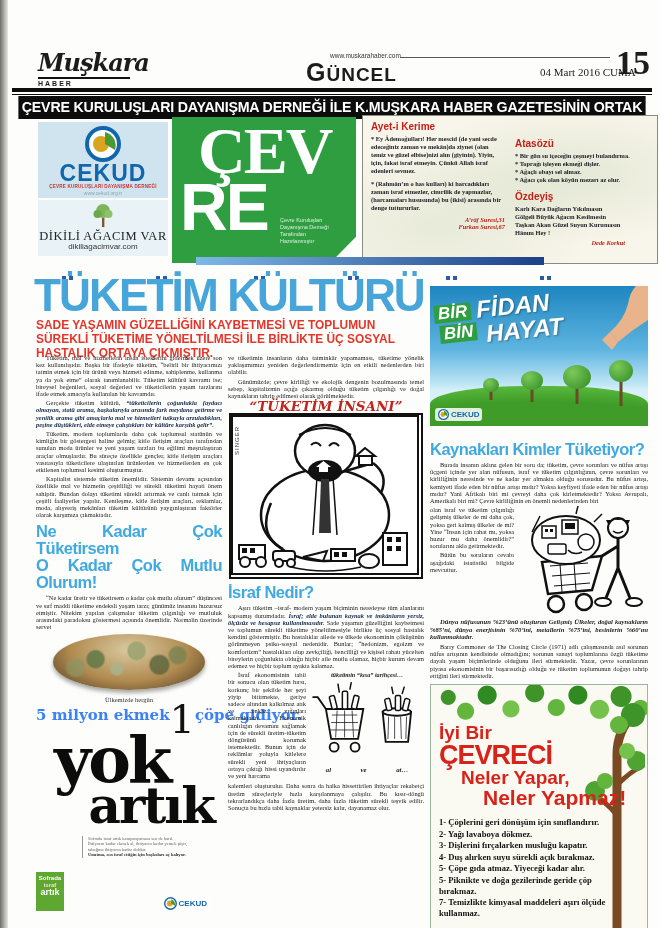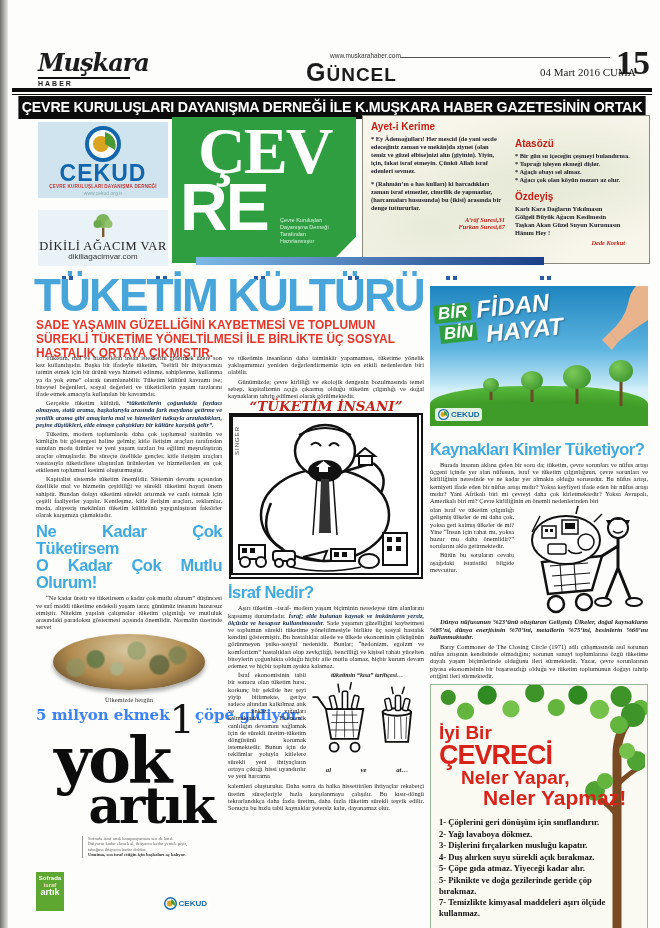--- a/index.html
+++ b/index.html
@@ -35,21 +35,21 @@
   .dikili-box{background:#e9f3f7;text-align:center;}
   .dikili-title{font-family:"Liberation Serif",serif;font-size:12.5px;letter-spacing:.5px;color:#222;}
   .dikili-url{font-family:"Liberation Sans",sans-serif;font-size:8px;color:#333;}
   .green-box{background:#2f9e41;color:#fff;clip-path:polygon(0 0,100% 0,100% 82%,86% 100%,0 100%);}
   .cevre-word{font-family:"Liberation Sans",sans-serif;font-weight:bold;font-size:66px;
         line-height:56px;letter-spacing:-2px;}
   .green-credit{font-family:"Liberation Sans",sans-serif;font-size:5.5px;line-height:7px;
         color:#d9f2dd;text-align:left;}
   .quote-box{background:#f8f5ea;border:1px solid #8b8b7d;
         background-image:radial-gradient(ellipse at 70% 40%,rgba(130,170,110,.18),transparent 55%),
-                         radial-gradient(ellipse at 25% 75%,rgba(130,170,110,.14),transparent 50%);}
+                         radial-gradient(ellipse at 25% 75%,rgba(130,170,110,.14),transparent 50%);padding-left:8px;}
   .q-title{font-family:"Liberation Sans",sans-serif;font-weight:bold;color:#c52017;font-size:10px;}
   .q-text{font-size:6.4px;font-weight:bold;line-height:8px;color:#20202a;}
   .q-src{font-size:6.4px;font-weight:bold;font-style:italic;color:#c52017;text-align:right;}
   .dots span{display:inline-block;width:4px;height:4px;background:#2a5caa;margin-right:3px;}
   .blue-bar{background:linear-gradient(90deg,#7db8e6,#1c3f87);}
   
   .headline{font-family:"Liberation Sans",sans-serif;font-weight:bold;color:#48a5da;
         font-size:46px;letter-spacing:-2px;transform:scaleX(.96);transform-origin:left;}
   .subtitle{font-family:"Liberation Sans",sans-serif;font-weight:bold;color:#e5352b;
         font-size:12.3px;line-height:14px;transform:scaleX(.97);transform-origin:left;}
@@ -148,21 +148,21 @@
   <div class="abs cekud-box" style="left:38px;top:122px;width:130px;height:76px;">
     <svg class="abs" style="left:47px;top:4px;" width="36" height="36" viewBox="0 0 36 36">
       <circle cx="18" cy="18" r="16" fill="#fff" stroke="#1266ad" stroke-width="4"></circle>
       <circle cx="16" cy="18" r="8" fill="#d9a520"></circle>
       <path d="M20 6 A14 14 0 0 1 30 24 L20 18 Z" fill="#4a9a33"></path>
     </svg>
     <div class="abs cekud-name" style="left:0;top:40px;width:130px;">CEKUD</div>
     <div class="abs cekud-tag" style="left:0;top:62px;width:130px;">ÇEVRE KURULUŞLARI DAYANIŞMA DERNEĞİ</div>
     <div class="abs cekud-url" style="left:0;top:68px;width:130px;">www.cekud.org.tr</div>
   </div>
-  <div class="abs dikili-box" style="left:38px;top:200px;width:130px;height:56px;margin-top:10px;">
+  <div class="abs dikili-box" style="left:38px;top:200px;width:130px;height:56px;">
     <svg class="abs" style="left:53px;top:2px;" width="24" height="26" viewBox="0 0 24 26">
       <rect x="11" y="16" width="2.4" height="9" fill="#7a5a32"></rect>
       <circle cx="12" cy="9" r="7" fill="#7fb55a"></circle>
       <circle cx="6.5" cy="12" r="4" fill="#6aa84b"></circle>
       <circle cx="17.5" cy="12" r="4" fill="#8fc26a"></circle>
     </svg>
     <div class="abs dikili-title" style="left:0;top:29px;width:130px;">DİKİLİ AĞACIM VAR</div>
     <div class="abs dikili-url" style="left:0;top:42px;width:130px;">dikiliagacimvar.com</div>
   </div>
 

